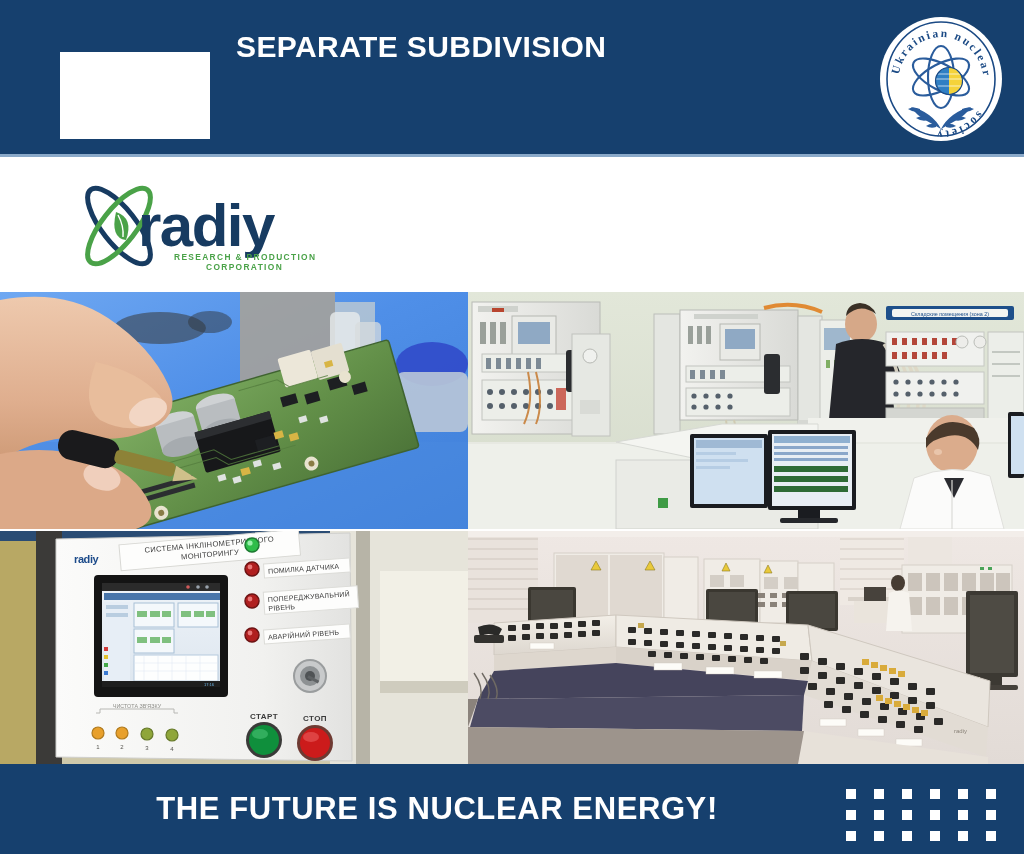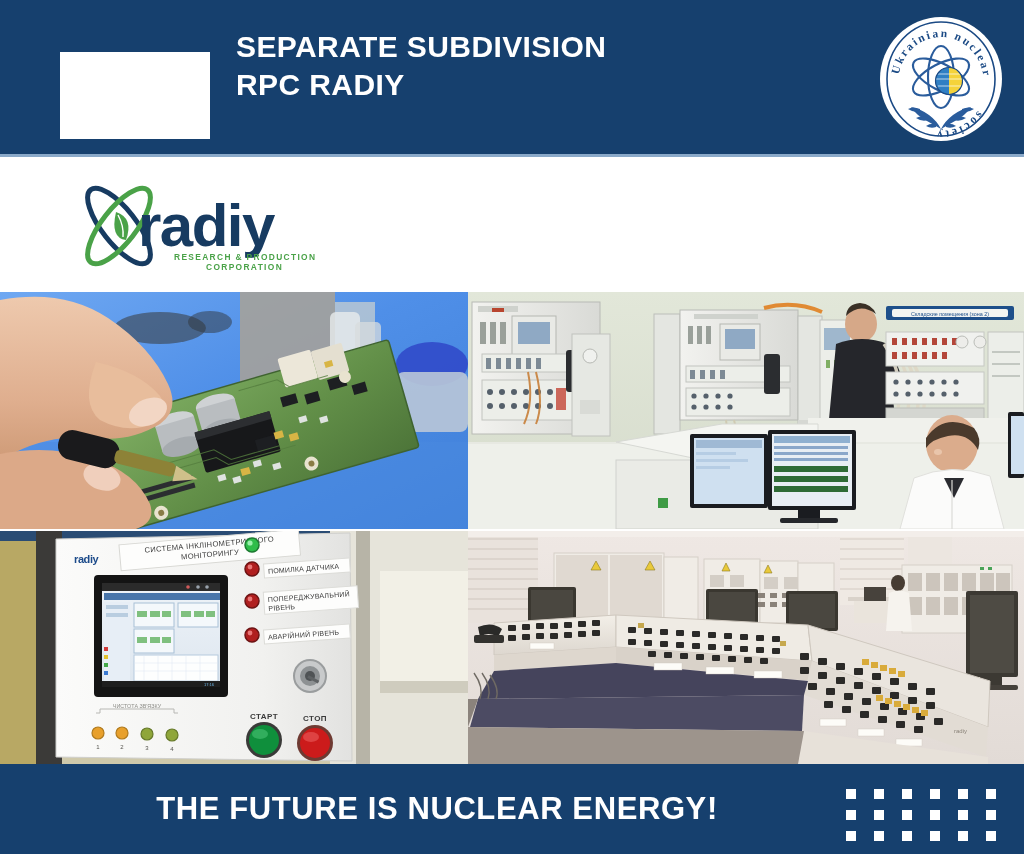--- a/index.html
+++ b/index.html
@@ -106,21 +106,20 @@
         <span class="dot" style="background: rgb(255, 255, 255);"></span>
         <span class="dot" style="background: rgb(255, 255, 255);"></span>
         <span class="dot" style="background: rgb(255, 255, 255);"></span>
         <span class="dot" style="background: rgb(255, 255, 255);"></span>
         <span class="dot" style="background: rgb(255, 255, 255);"></span>
         <span class="dot" style="background: rgb(255, 255, 255);"></span>
       </div>
 
     <div class="header-title">
       <span class="line">SEPARATE SUBDIVISION</span>
-      <span class="line">RPC RADIY</span>
     </div>
 
     <div class="uns-logo">
       <svg viewBox="0 0 122 124" xmlns="http://www.w3.org/2000/svg">
         <defs>
           <path id="arcTop" d="M 18 66 A 43 46 0 0 1 104 66"></path>
           <path id="arcBot" d="M 106 66 A 45 48 0 0 1 16 66"></path>
         </defs>
         <circle cx="61" cy="62" r="60" fill="#ffffff"></circle>
         <ellipse cx="61" cy="62" rx="54" ry="57" fill="none" stroke="#1b4a85" stroke-width="1.6"></ellipse>

